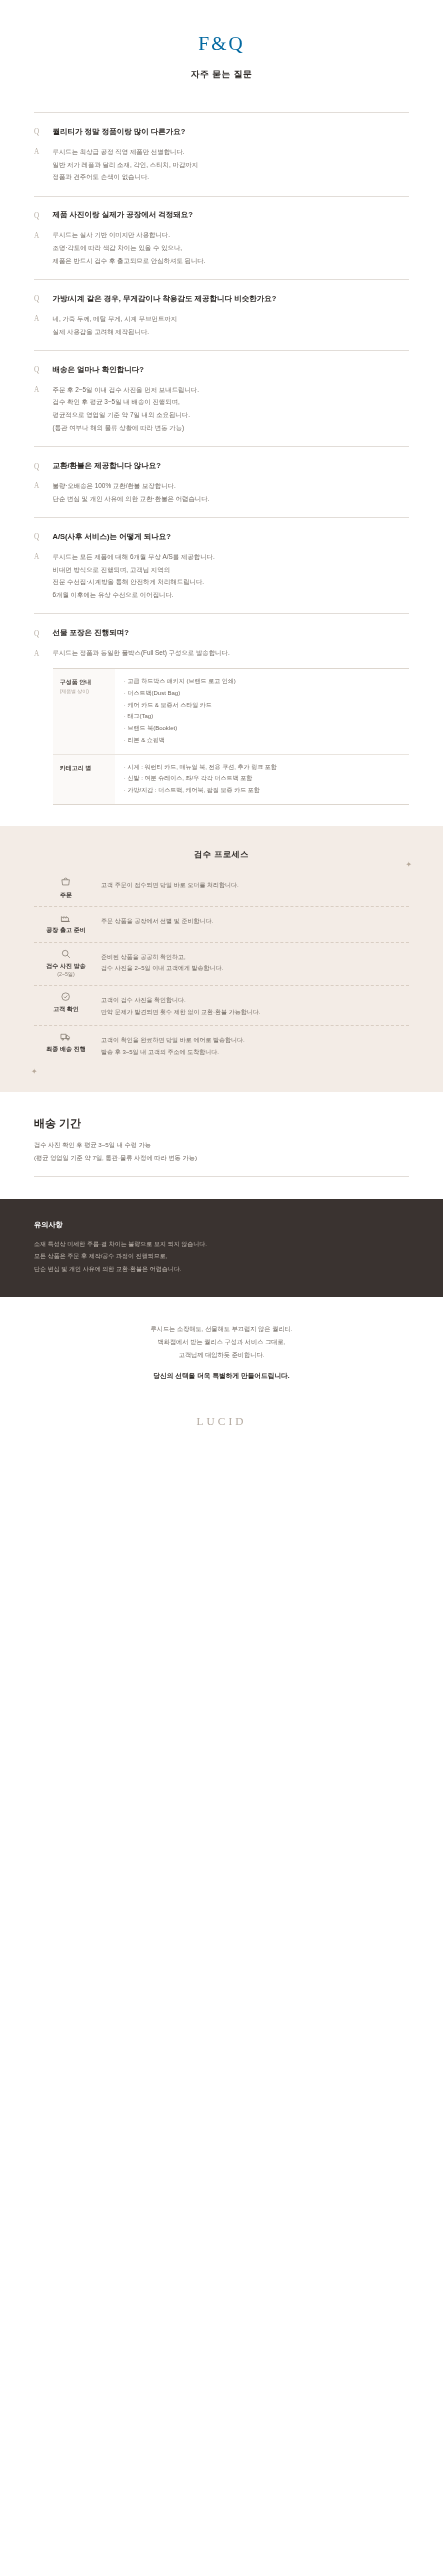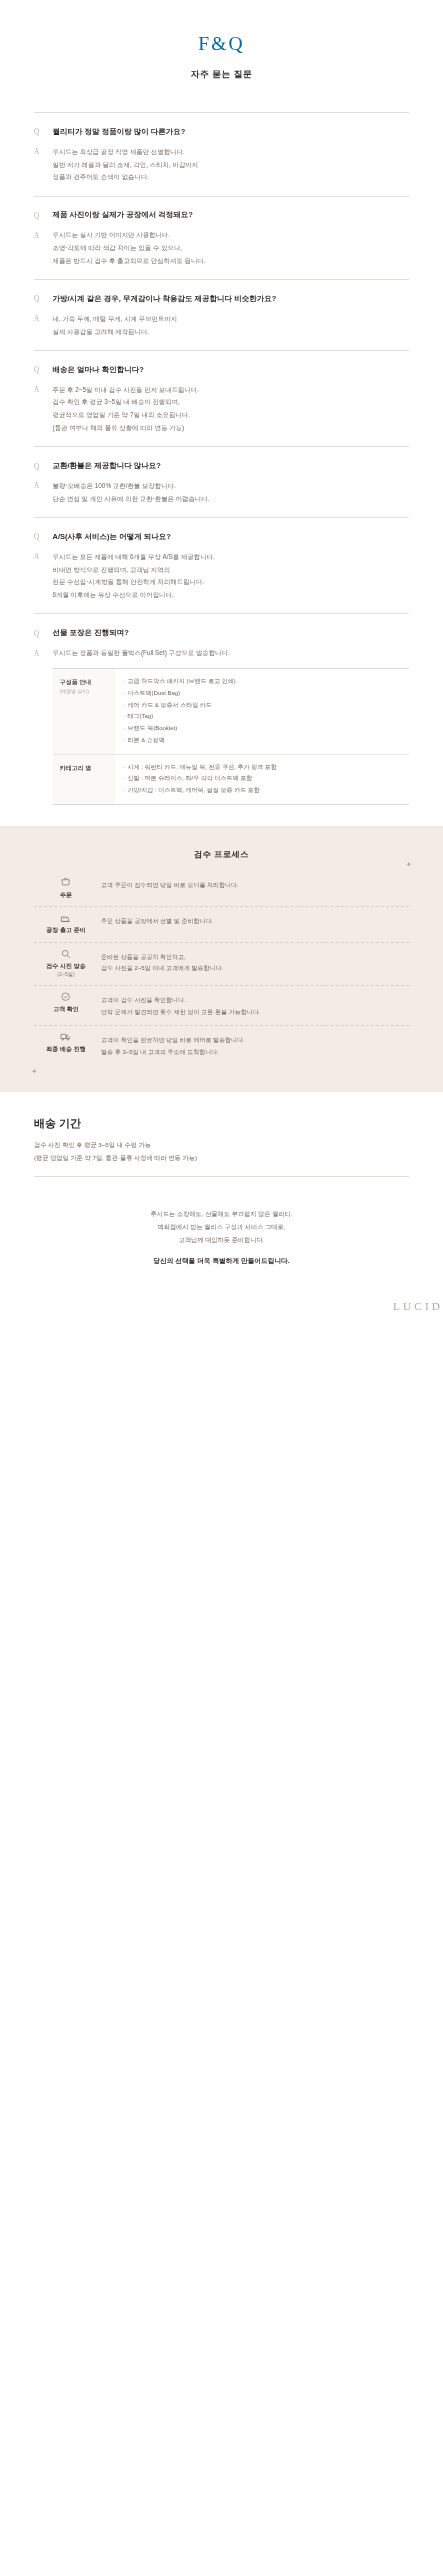--- a/index.html
+++ b/index.html
@@ -193,21 +193,21 @@
     color: #6e665f;
     line-height: 2.1;
   }
   .closing .strong {
     margin-top: 8.2px;
     font-size: 6.7px;
     font-weight: bold;
     color: #2f2b28;
   }
   .footer-logo {
-    text-align: right;
+    text-align: center;
     font-family: "Liberation Serif", serif;
     font-size: 11.3px;
     letter-spacing: 3.1px;
     color: #b5aba1;
     padding: 11.3px 0 30px;
   }
 </style>
 </head>
 <body>
 
@@ -451,20 +451,26 @@
   </div>
 
   <div class="info">
     <h3>배송 기간</h3>
     <p>검수 사진 확인 후 평균 3~5일 내 수령 가능</p>
     <p>(평균 영업일 기준 약 7일, 통관·물류 사정에 따라 변동 가능)</p>
     <div class="rule"></div>
   </div>
 
 
+  <div class="caution">
+    <h3>유의사항</h3>
+    <p>소재 특성상 미세한 주름·결 차이는 불량으로 보지 되지 않습니다.</p>
+    <p>모든 상품은 주문 후 제작/공수 과정이 진행되므로,</p>
+    <p>단순 변심 및 개인 사유에 의한 교환·환불은 어렵습니다.</p>
+  </div>
 
   <div class="closing">
     <p>루시드는 소장해도, 선물해도 부끄럽지 않은 퀄리티.</p>
     <p>백화점에서 받는 퀄리스 구성과 서비스 그대로,</p>
     <p>고객님께 대임하듯 준비합니다.</p>
     <p class="strong">당신의 선택을 더욱 특별하게 만들어드립니다.</p>
   </div>
 
   <div class="footer-logo">LUCID</div>
 

